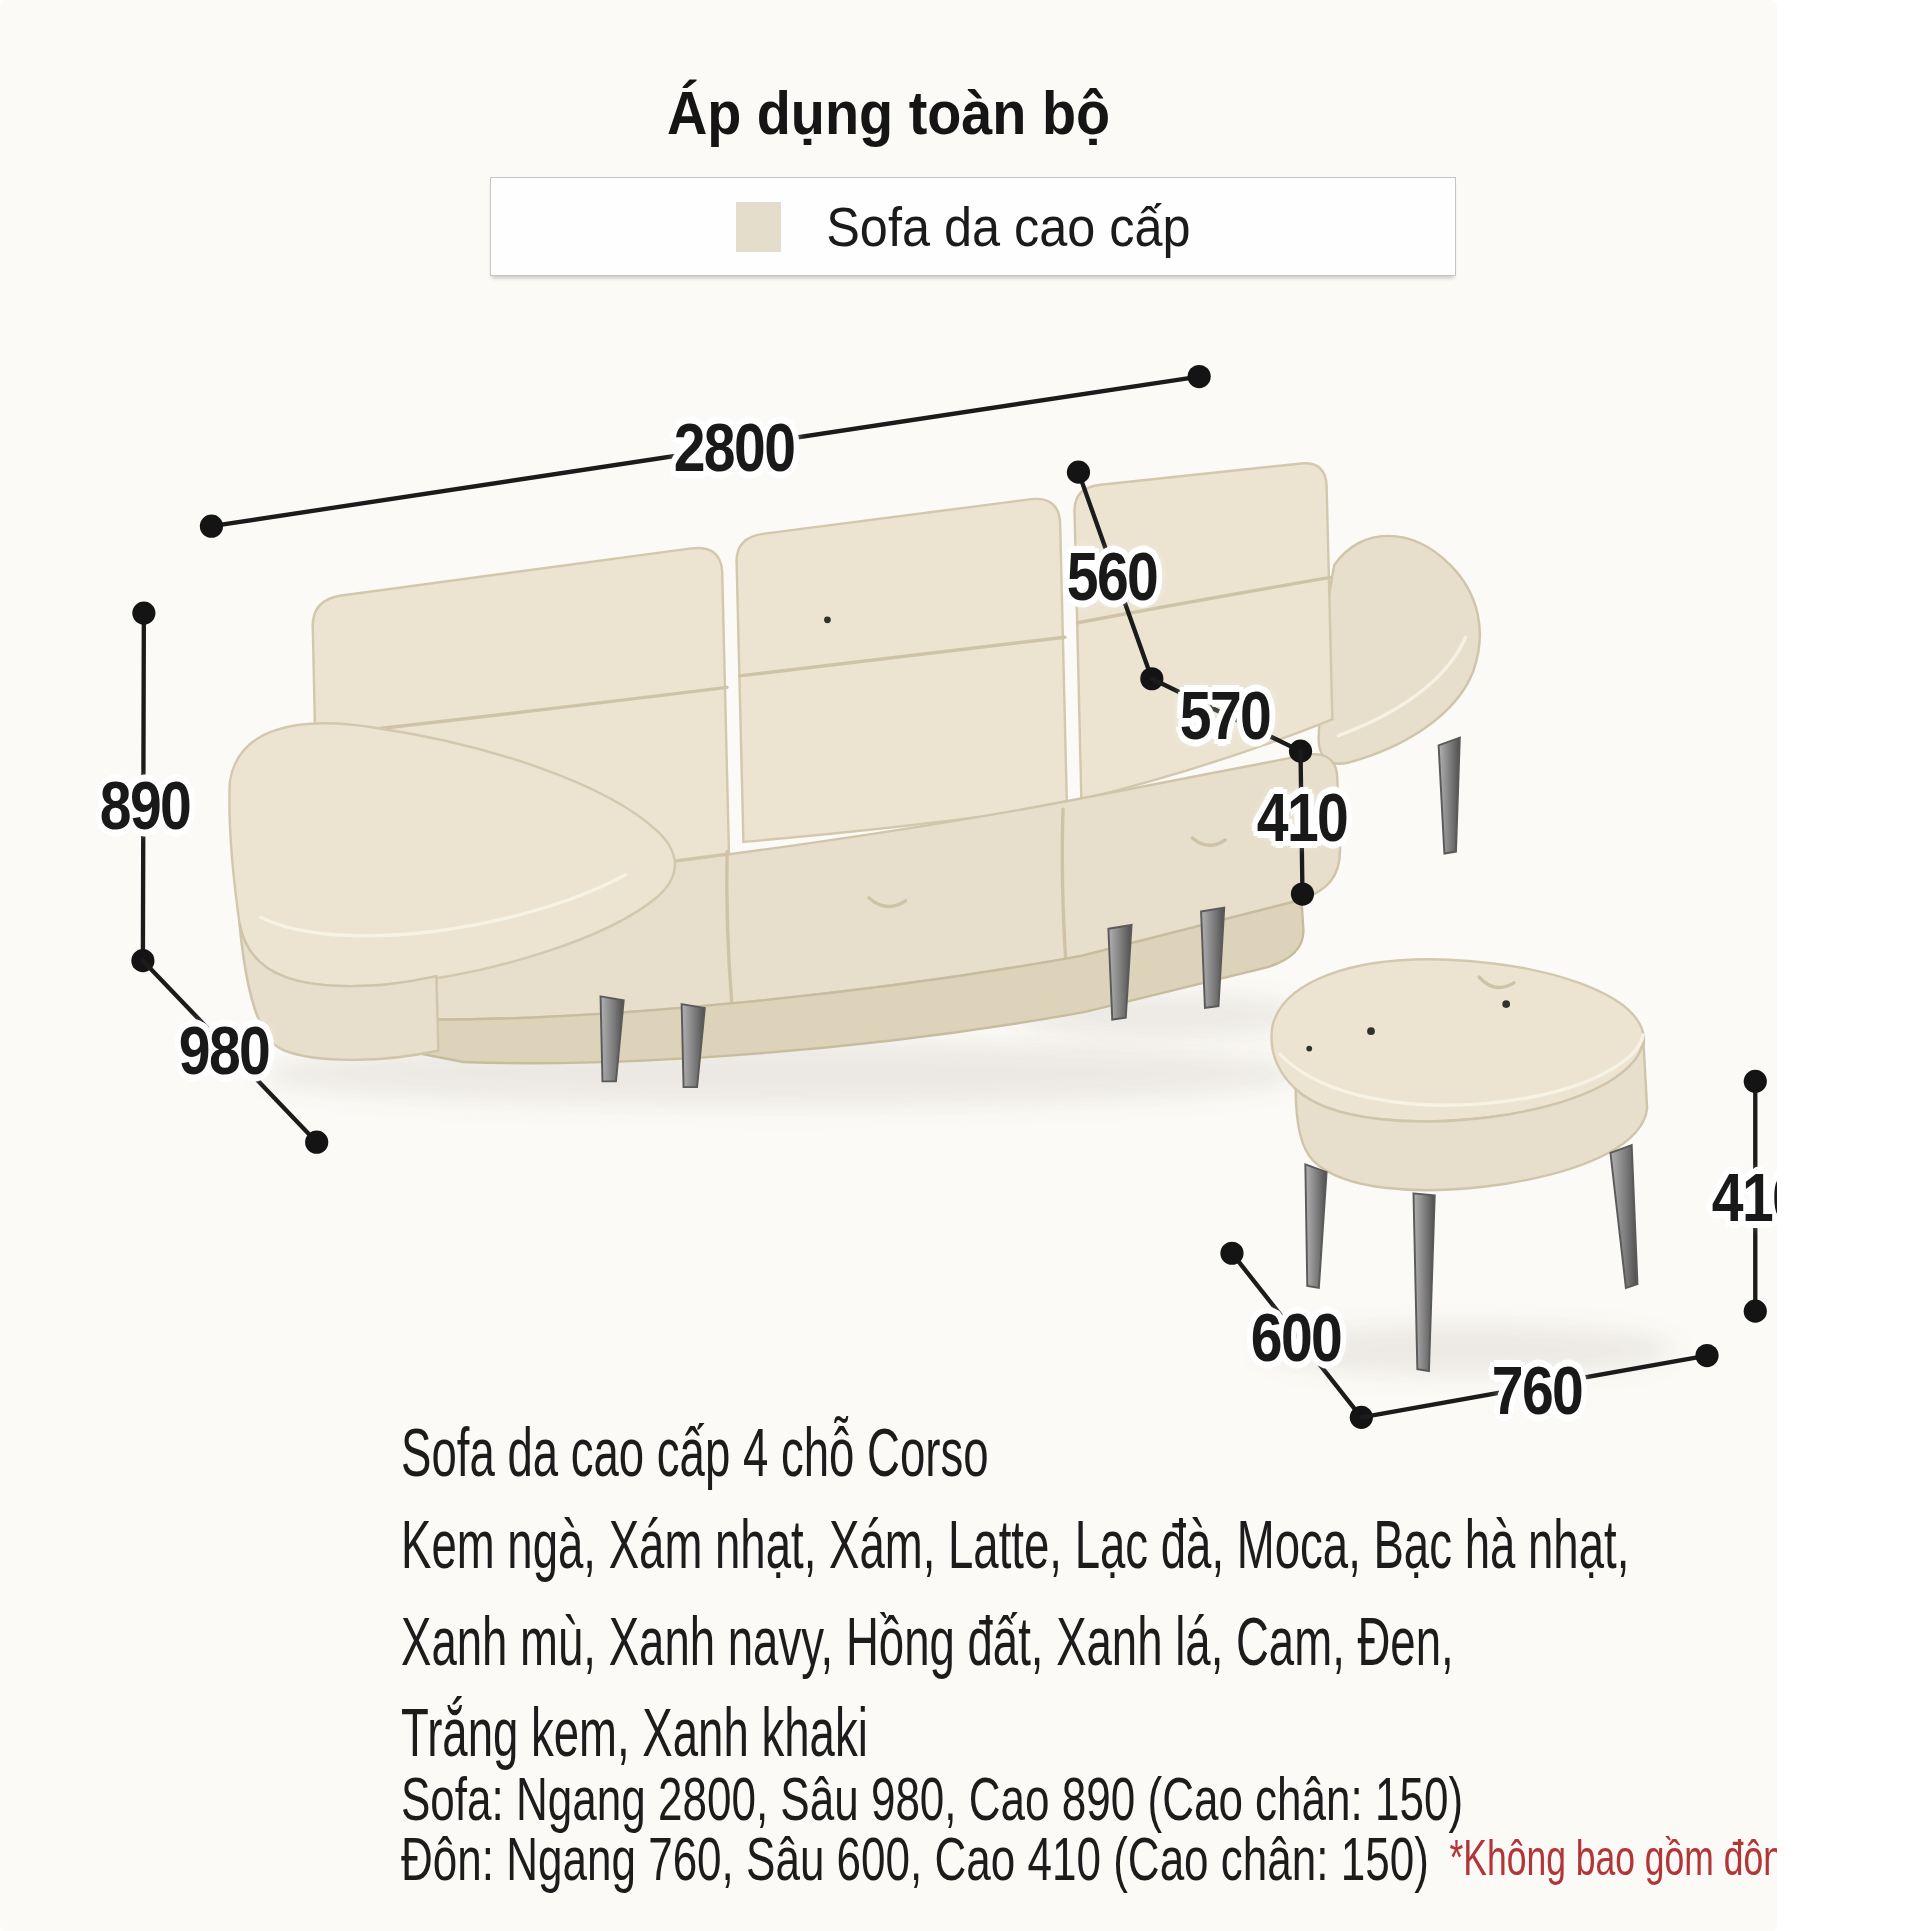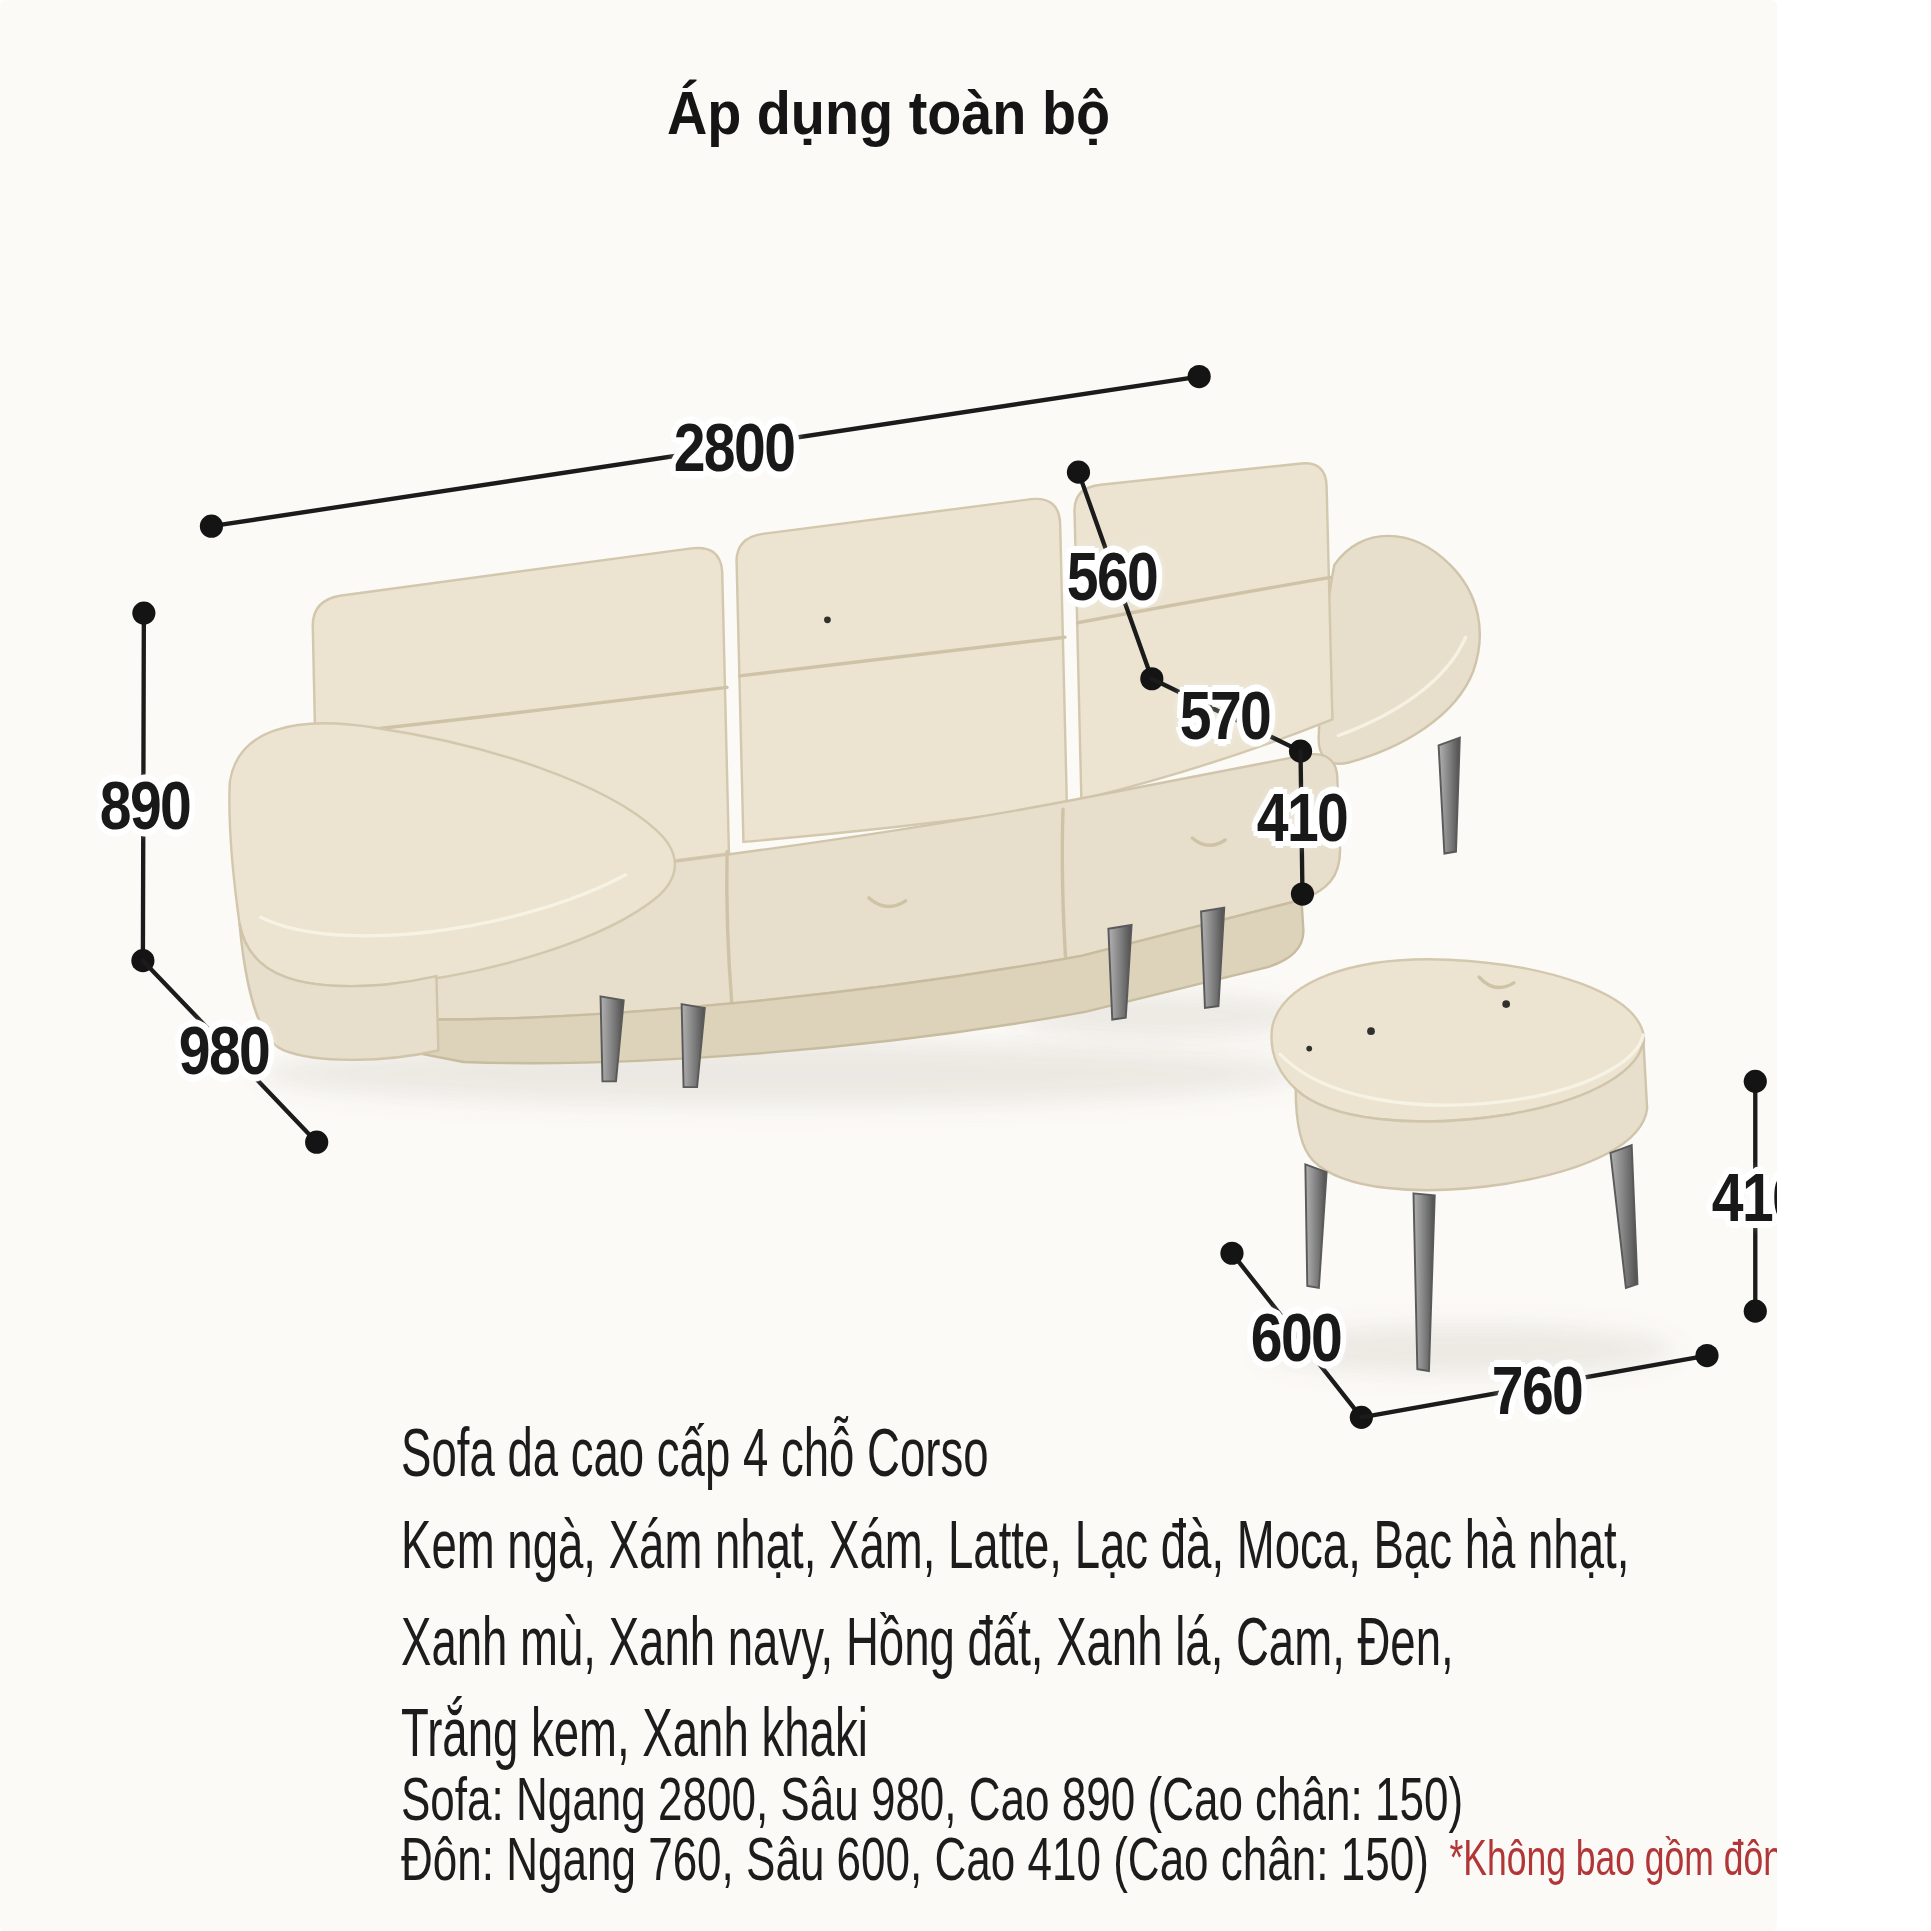--- a/index.html
+++ b/index.html
@@ -54,20 +54,24 @@
     position:relative;top:-4.8px;
   }
 </style>
 </head>
 <body>
 
 <div class="canvas">
 
   <div class="title">Áp dụng toàn bộ</div>
 
+  <div class="legend">
+    <span class="swatch"></span>
+    <span class="legend-label">Sofa da cao cấp</span>
+  </div>
 
   <svg class="scene" viewBox="0 0 2000 2000">
     <defs>
       <linearGradient id="legGrad" x1="0" y1="0" x2="1" y2="0">
         <stop offset="0" stop-color="#b2b2b2"></stop>
           <stop offset=".55" stop-color="#7d7d7d"></stop>
           <stop offset="1" stop-color="#4f4f4f"></stop>
       </linearGradient>
       <filter id="soft" x="-40%" y="-40%" width="180%" height="180%">
           <feGaussianBlur stdDeviation="12"></feGaussianBlur>

